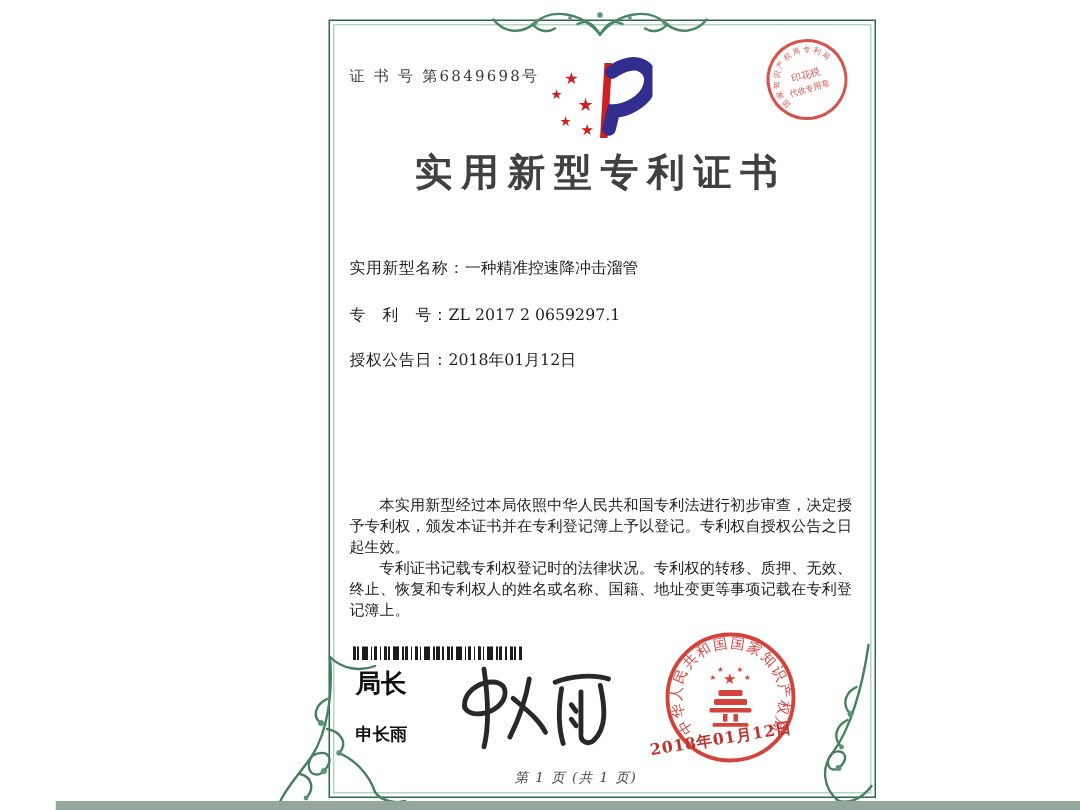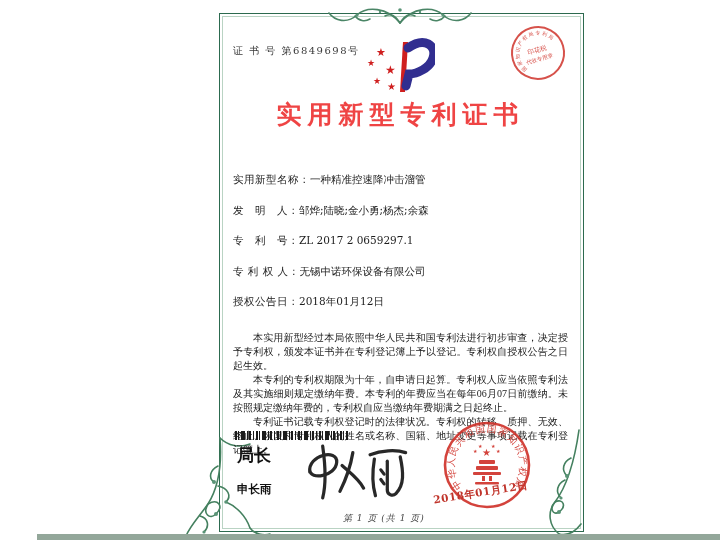--- a/index.html
+++ b/index.html
@@ -10,21 +10,21 @@
          border:1.5px solid #2c6a4f;}
   .frame::after{content:"";position:absolute;left:2px;top:2px;right:2px;bottom:2px;
          border:1px solid #b9d3c3;}
   .ornament{position:absolute;pointer-events:none;}
   
   .cert-no{position:absolute;left:196px;top:44px;font-size:10px;letter-spacing:1.5px;color:#3a3a3a;}
   
   .logo{position:absolute;left:330px;top:36px;width:68px;height:62px;}
   
   .title{position:absolute;left:182px;top:98px;width:363px;text-align:center;
-         font-size:25px;font-weight:bold;letter-spacing:6px;color:#ef4444;}
+         font-size:25px;font-weight:bold;letter-spacing:6px;color:#404040;}
   
   .fields{position:absolute;left:196px;top:174px;display:flex;flex-direction:column;gap:19.5px;
           font-size:10.5px;color:#1d1d1d;}
   .field-row{white-space:nowrap;height:11px;line-height:11px;}
   .field-label{letter-spacing:0.5px;}
   
   .body-text{position:absolute;left:196px;top:331px;width:335px;font-size:10px;
              line-height:14px;text-align:justify;color:#222;}
   .body-text p{margin:0;text-indent:2em;font-family:Liberation Serif, serif;}
   
@@ -114,36 +114,29 @@
     </g>
   </svg>
 
   <div class="title">实用新型专利证书</div>
 
   <div class="fields">
     <div class="field-row">
       <span class="field-label">实用新型名称：</span><span class="field-value">一种精准控速降冲击溜管</span>
     </div>
     <div class="field-row">
-      <span class="field-label">发　明　人：</span><span class="field-value">邹烨;陆晓;金小勇;杨杰;余森</span>
-    </div>
-    <div class="field-row">
       <span class="field-label">专　利　号：</span><span class="field-value">ZL 2017 2 0659297.1</span>
-    </div>
-    <div class="field-row">
-      <span class="field-label">专 利 权 人：</span><span class="field-value">无锡中诺环保设备有限公司</span>
     </div>
     <div class="field-row">
       <span class="field-label">授权公告日：</span><span class="field-value">2018年01月12日</span>
     </div>
   </div>
 
   <div class="body-text">
     <p>本实用新型经过本局依照中华人民共和国专利法进行初步审查，决定授予专利权，颁发本证书并在专利登记簿上予以登记。专利权自授权公告之日起生效。</p>
-    <p>本专利的专利权期限为十年，自申请日起算。专利权人应当依照专利法及其实施细则规定缴纳年费。本专利的年费应当在每年06月07日前缴纳。未按照规定缴纳年费的，专利权自应当缴纳年费期满之日起终止。</p>
     <p>专利证书记载专利权登记时的法律状况。专利权的转移、质押、无效、终止、恢复和专利权人的姓名或名称、国籍、地址变更等事项记载在专利登记簿上。</p>
   </div>
 
   <div class="barcode"></div>
 
   <div class="signer-title">局长</div>
   <div class="signer-name">申长雨</div>
 
   <svg class="signature" viewBox="0 0 100 52">
     <g stroke="#161616" stroke-width="3" fill="none" stroke-linecap="round" stroke-linejoin="round" opacity="0.92">

